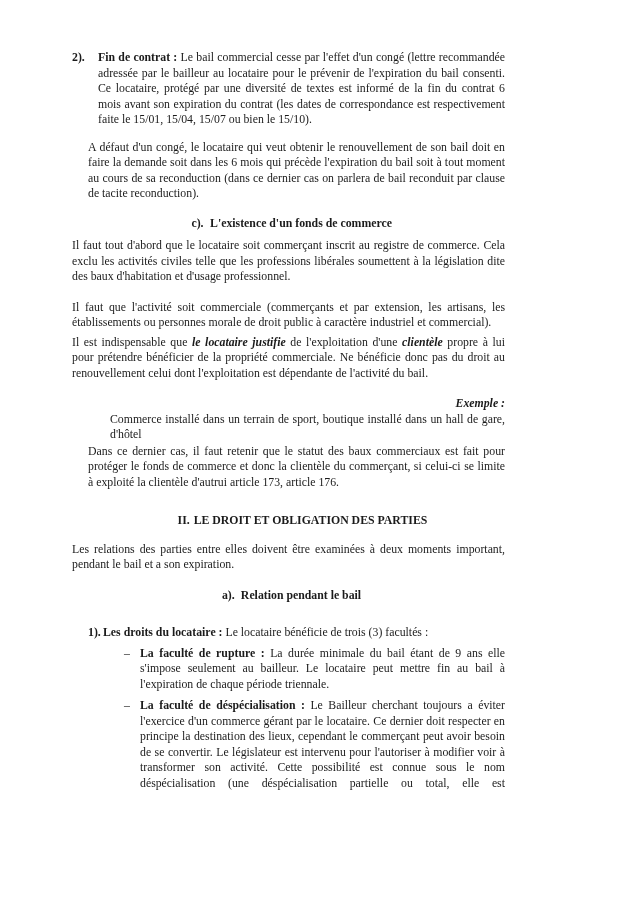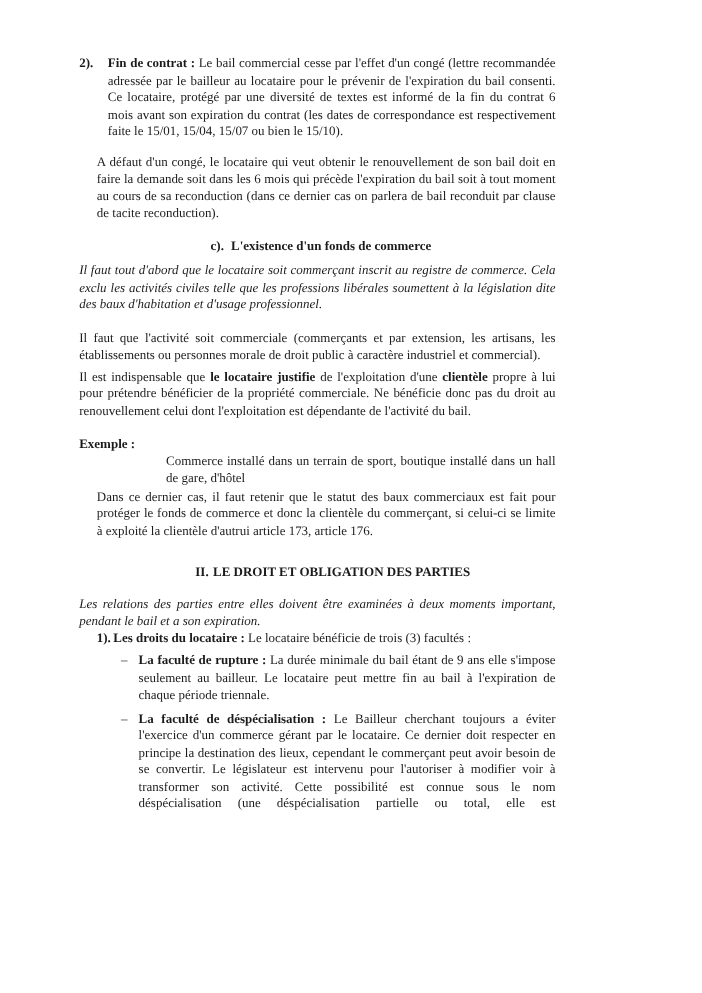--- a/index.html
+++ b/index.html
@@ -11,48 +11,48 @@
     background: #ffffff;
     padding: 50px 40px 0 72px;
     font-family: "Liberation Serif", serif;
     font-size: 11.8px;
     line-height: 15.5px;
     color: #1b1b1b;
     text-align: justify;
     overflow: hidden;
   }
   .b  { font-weight: bold; }
-  .bi { font-weight: bold; }
+  .bi { font-weight: bold; font-style: italic; }
 
   
   .hang26 { padding-left: 26px; text-indent: -26px; }
   .mk26   { display: inline-block; width: 26px; text-indent: 0; font-weight: bold; }
   .hang16 { padding-left: 16px; text-indent: -16px; }
   .mk16   { display: inline-block; width: 16px; text-indent: 0; }
   .mk15   { display: inline-block; width: 15px; text-indent: 0; font-weight: bold; }
   .mk25   { display: inline-block; width: 25px; text-indent: 0; font-weight: bold; }
   .mk20   { display: inline-block; width: 20px; text-indent: 0; font-weight: bold; }
 
   .indent30 { margin-left: 16px; }
   .indent16 { margin-left: 16px; }
-  .indent55 { margin-left: 38px; }
-  .example-body { margin-left: 79px; }
+  .indent55 { margin-left: 52px; }
+  .example-body { margin-left: 38px; }
   .example-ou   { padding-left: 3px; }
 
   .mt1  { margin-top: 1px; margin-left: 16px; }
   .mt3  { margin-top: 15px; }
   .mt4  { margin-top: 4px; }
   .mt5  { margin-top: 5px; }
   .mt6  { margin-top: 6px; }
-  .mt7  { margin-top: 7px; font-style: italic; }
+  .mt7  { margin-top: 7px; }
   .mt12 { margin-top: 12px; }
-  .mt13 { margin-top: 13px; font-style: italic; }
+  .mt13 { margin-top: 13px; }
   .mt14 { margin-top: 14px; }
   .mt15 { margin-top: 15px; }
-  .mt22 { }
+  .mt22 { margin-top: 22px; }
   .mt23 { margin-top: 23px; margin-left: 24px; }
 
   .heading { font-weight: bold; text-align: center; }
   .just-last { text-align-last: justify; }
 </style>
 </head>
 <body>
 
 <div class="page">
 
@@ -64,32 +64,35 @@
   <div class="heading mt14">
     <span class="mk25">c).</span><span>L'existence d'un fonds de commerce</span>
   </div>
   <div class="mt7">Il faut tout d'abord que le locataire soit commerçant inscrit au registre de commerce. Cela exclu les activités civiles telle que les professions libérales soumettent à la législation dite des baux d'habitation et d'usage professionnel.</div>
   <div class="mt3">Il faut que l'activité soit commerciale (commerçants et par extension, les artisans, les établissements ou personnes morale de droit public à caractère industriel et commercial).</div>
   <div class="mt4">
     <span>Il est indispensable que </span><span class="bi">le locataire justifie</span><span> de l'exploitation d'une </span><span class="bi">clientèle</span><span> propre à lui pour prétendre bénéficier de la propriété commerciale. Ne bénéficie donc pas du droit au renouvellement celui dont l'exploitation est dépendante de l'activité du bail.</span>
   </div>
 
   <div class="mt15">
-    <div class="bi" style="text-align:left">Exemple :</div>
+    <div class="bi" style="text-align:right">Exemple :</div>
     <div class="example-body">
       <div>Commerce installé dans un terrain de sport, boutique installé dans un hall de gare, d'hôtel</div>
     </div>
   </div>
   <div class="mt1">Dans ce dernier cas, il faut retenir que le statut des baux commerciaux est fait pour protéger le fonds de commerce et donc la clientèle du commerçant, si celui-ci se limite à exploité la clientèle d'autrui article 173, article 176.</div>
 
   <div class="heading mt23">
     <span class="mk20">II.</span><span>LE DROIT ET OBLIGATION DES PARTIES</span>
   </div>
   <div class="mt13">Les relations des parties entre elles doivent être examinées à deux moments important, pendant le bail et a son expiration.</div>
 
+  <div class="heading mt15">
+    <span class="mk25">a).</span><span>Relation pendant le bail</span>
+  </div>
 
   <div class="indent16 mt22">
     <span class="mk15">1).</span><span class="b">Les droits du locataire :</span><span> Le locataire bénéficie de trois (3) facultés :</span>
   </div>
 
   <div class="indent55 hang16 mt5">
     <span class="mk16">–</span><span class="b">La faculté de rupture :</span><span> La durée minimale du bail étant de 9 ans elle s'impose seulement au bailleur. Le locataire peut mettre fin au bail à l'expiration de chaque période triennale.</span>
   </div>
 
   <div class="indent55 hang16 mt6 just-last">

